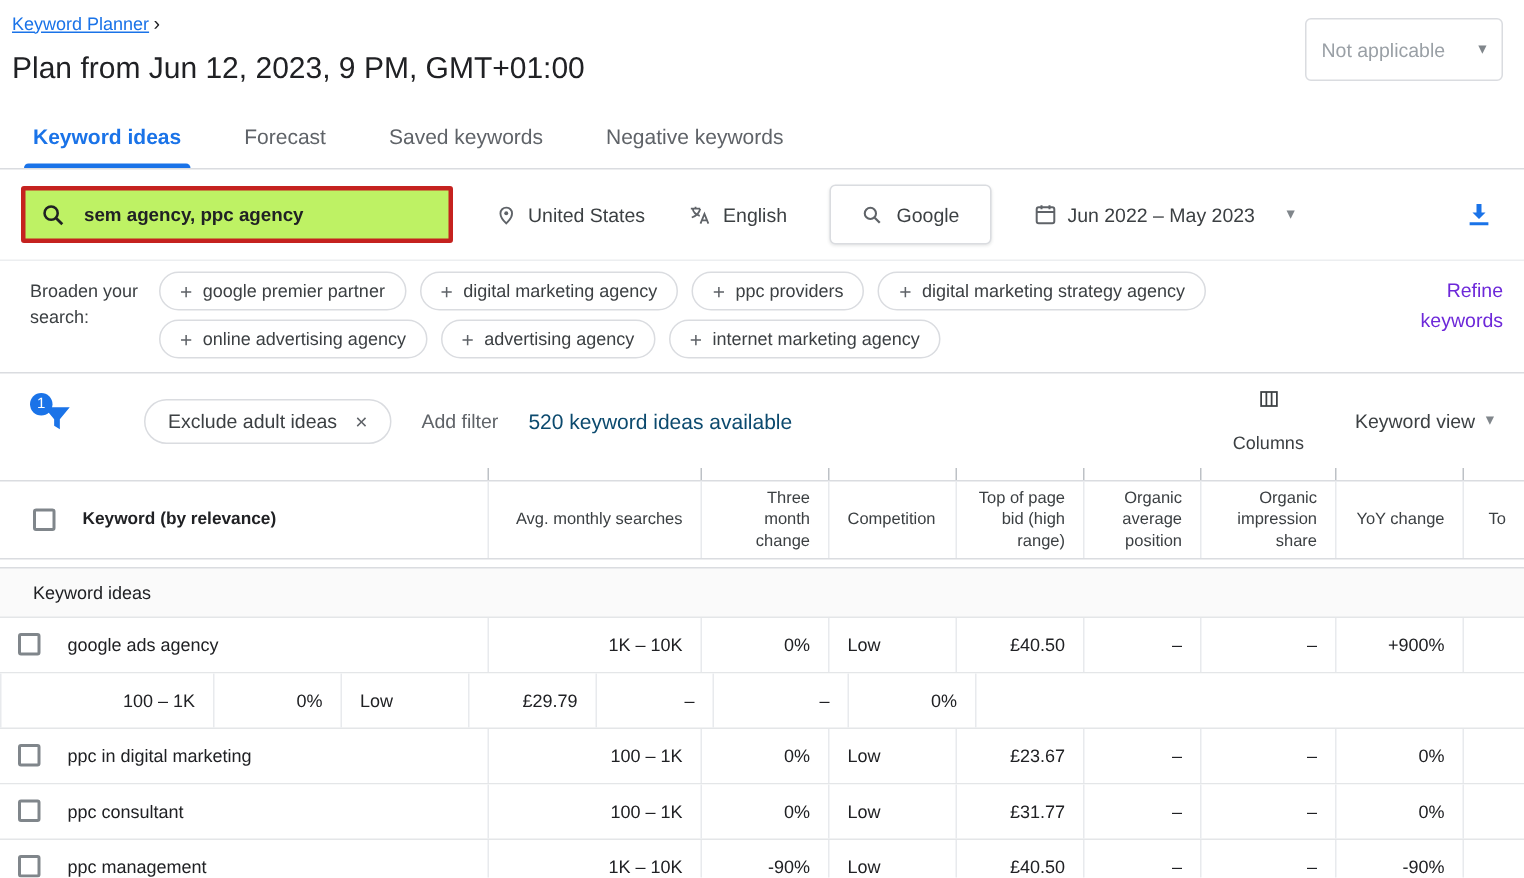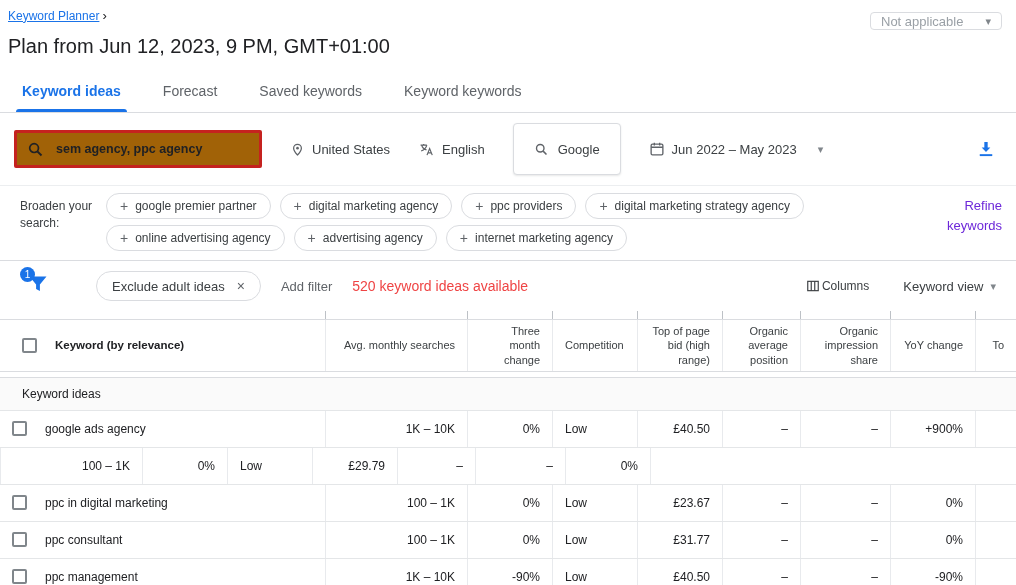--- a/index.html
+++ b/index.html
@@ -8,45 +8,45 @@
     width:1016px; height:585px; overflow:hidden; position:relative;
     background:#fff; color:#202124;
     font-family:"Liberation Sans", sans-serif;
   }
   
   .topbar { padding:8px 16px 0 8px; position:relative; }
   .breadcrumb { font-size:12px; display:flex; align-items:center; gap:3px; }
   .breadcrumb .crumb-link { color:#1a73e8; text-decoration:underline; cursor:pointer; }
   .breadcrumb .crumb-sep { color:#202124; font-size:13px; }
   .status-select {
-    position:absolute; top:12px; right:14px; width:132px; height:18px;
+    position:absolute; top:12px; right:14px; width:132px; height:42px;
     border:1px solid #dadce0; border-radius:4px; background:#fff;
     display:flex; align-items:center; justify-content:space-between;
     padding:0 10px; color:#9aa0a6; font-size:13px; cursor:pointer;
   }
   .caret { color:#80868b; font-size:11px; line-height:1; }
   .page-title { margin:12px 0 0 0; font-size:20px; font-weight:400; color:#202124; }
   
   .tabs { display:flex; gap:10px; padding:0 6px; margin-top:12px; border-bottom:1px solid #dadce0; }
   .tab { padding:13px 16px; font-size:14px; color:#5f6368; position:relative; cursor:pointer; white-space:nowrap; }
   .tab.active { color:#1a73e8; font-weight:700; }
   .tab.active::after { content:""; position:absolute; left:10px; right:10px; bottom:0; height:3px; background:#1a73e8; border-radius:3px 3px 0 0; }
   
   .toolbar { display:flex; align-items:center; padding:10px 14px; gap:28px; border-bottom:1px solid #eceef0; }
   .search-box {
-    display:flex; align-items:center; gap:10px; width:248px; height:38px;
-    background:#a16207; border:3px solid #c5221f; border-radius:2px; padding:0 10px;
+    display:flex; align-items:center; gap:10px; width:288px; height:38px;
+    background:#bef264; border:3px solid #c5221f; border-radius:2px; padding:0 10px;
   }
   .search-box input {
     border:none; outline:none; background:transparent; width:100%;
     font-family:"Liberation Sans", sans-serif; font-size:12.5px; font-weight:700; color:#202124;
   }
   .tool-item { display:flex; align-items:center; gap:7px; font-size:13px; color:#3c4043; cursor:pointer; white-space:nowrap; }
   .google-btn {
-    display:flex; align-items:center; gap:9px; height:52px; padding:0 20px;
+    display:flex; align-items:center; gap:9px; height:40px; padding:0 20px;
     border:1px solid #dadce0; border-radius:4px; background:#fff;
     font-size:13px; color:#3c4043; cursor:pointer; box-shadow:0 1px 2px rgba(60,64,67,.12);
   }
   .spacer { flex:1; }
   .dl-btn { cursor:pointer; display:flex; align-items:center; padding-right:6px; }
   
   .broaden { display:flex; padding:7px 14px 9px 20px; border-bottom:1px solid #dadce0; }
   .broaden-label { width:80px; font-size:12px; color:#3c4043; line-height:1.45; padding-top:5px; }
   .chips { flex:1; display:flex; flex-direction:column; gap:6px; margin-left:6px; }
   .chip-row { display:flex; gap:9px; }
@@ -63,22 +63,22 @@
   .funnel-badge {
     position:absolute; top:-5px; left:-6px; width:15px; height:15px; border-radius:50%;
     background:#1a73e8; color:#fff; font-size:10px; display:flex; align-items:center; justify-content:center;
   }
   .exclude-chip {
     display:flex; align-items:center; gap:12px; height:30px; padding:0 15px; margin-left:22px;
     border:1px solid #dadce0; border-radius:16px; font-size:13px; color:#3c4043; cursor:pointer;
   }
   .close-glyph { color:#5f6368; font-size:14px; cursor:pointer; }
   .add-filter { font-size:13px; color:#5f6368; cursor:pointer; }
-  .ideas-count { font-size:14px; color:#ef4444; }
-  .columns-block { margin-left:auto; display:flex; flex-direction:row; align-items:center; gap:1px; font-size:12px; color:#3c4043; cursor:pointer; }
+  .ideas-count { font-size:14px; color:#0c4a6e; }
+  .columns-block { margin-left:auto; display:flex; flex-direction:column; align-items:center; gap:15px; font-size:12px; color:#3c4043; cursor:pointer; }
   .view-select { display:flex; align-items:center; gap:7px; font-size:13px; color:#3c4043; cursor:pointer; margin:0 4px 0 14px; }
   
   .ticks { display:flex; height:8px; }
   .ticks div { border-left:1px solid #bdc1c6; }
   .ticks div:first-child { border-left:none; }
   .c-kw   { flex:0 0 325px; display:flex; align-items:center; padding-left:22px; }
   .c-avg  { flex:0 0 142px; }
   .c-3m   { flex:0 0 85px; }
   .c-comp { flex:0 0 85px; }
   .c-bid  { flex:0 0 85px; }
@@ -122,21 +122,21 @@
     <span>Not applicable</span>
     <span class="caret">▾</span>
   </div>
   <h1 class="page-title">Plan from Jun 12, 2023, 9 PM, GMT+01:00</h1>
 </div>
 
 <div class="tabs">
   <div class="tab active">Keyword ideas</div>
   <div class="tab">Forecast</div>
   <div class="tab">Saved keywords</div>
-  <div class="tab">Keyword keywords</div>
+  <div class="tab">Negative keywords</div>
 </div>
 
 <div class="toolbar">
   <div class="search-box">
     <span>
       <svg width="17" height="17" viewBox="0 0 24 24">
           <circle cx="10" cy="10" r="6.2" fill="none" stroke="#202124" stroke-width="2.4"></circle>
           <path d="M14.8 14.8L20.5 20.5" stroke="#202124" stroke-width="2.6"></path>
         </svg>
     </span>

